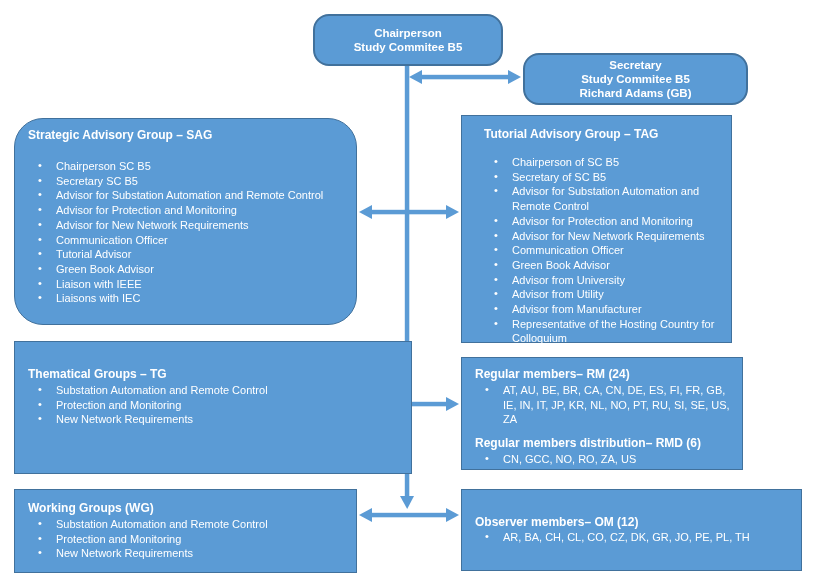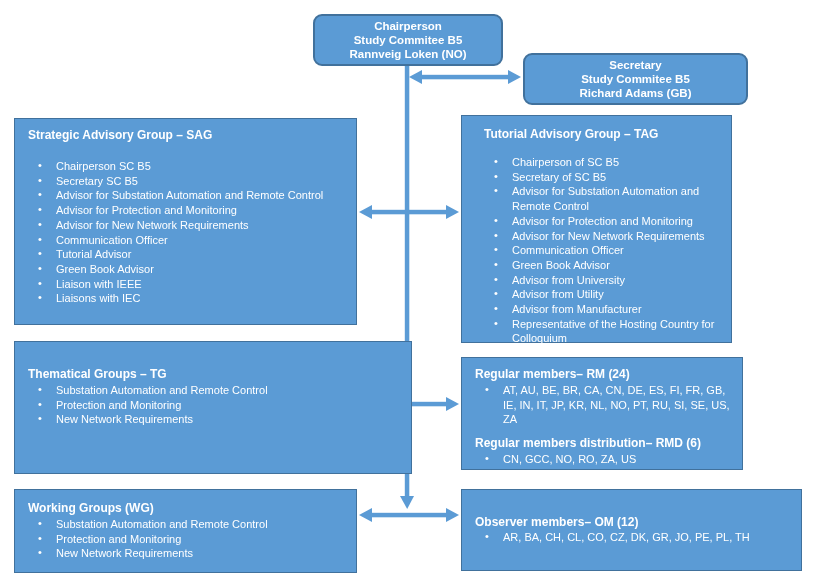--- a/index.html
+++ b/index.html
@@ -12,21 +12,21 @@
     overflow: hidden;
   }
   .box {
     position: absolute;
     background: #5B9BD5;
     border: 1.5px solid #41719C;
     color: #ffffff;
     box-sizing: border-box;
   }
   .rounded {
-    border-radius: 9px;
+    border-radius: 16px;
     border-width: 2px;
     display: flex;
     flex-direction: column;
     justify-content: center;
     text-align: center;
     font-weight: bold;
     font-size: 11.5px;
     line-height: 14px;
   }
   .box-title {
@@ -45,21 +45,21 @@
   ul.bullets li::before {
     content: "\2022";
     position: absolute;
     left: 10px;
     top: -1px;
     font-size: 11px;
   }
   
   #box-chair { left: 313px; top: 14px;  width: 190px; height: 52px; }
   #box-sec   { left: 523px; top: 53px;  width: 225px; height: 52px; }
-  #box-sag   { left: 14px;  top: 118px; width: 343px; height: 207px; padding: 9px 8px 0 13px; }
+  #box-sag   { left: 14px;  top: 118px; width: 343px; height: 207px; padding: 9px 8px 0 13px; border-radius: 29px; }
   #box-tag   { left: 461px; top: 115px; width: 271px; height: 228px; padding: 11px 6px 0 22px; }
   #box-tg    { left: 14px;  top: 341px; width: 398px; height: 133px; padding: 25px 8px 0 13px; }
   #box-rm    { left: 461px; top: 357px; width: 282px; height: 113px; padding: 9px 6px 0 13px; }
   #box-wg    { left: 14px;  top: 489px; width: 343px; height: 84px;  padding: 11px 8px 0 13px; }
   #box-om    { left: 461px; top: 489px; width: 341px; height: 82px;  padding: 25px 6px 16px 13px; }
   #box-sag .box-title { margin-bottom: 16px; }
   #box-tag .box-title { margin-bottom: 13px; }
   #box-tg  .box-title, #box-wg .box-title { margin-bottom: 1px; }
   #box-rm .box-title  { margin-bottom: 1px; }
   #box-rm .section-2  { margin-top: 9px; }
@@ -99,21 +99,20 @@
       <rect x="370" y="512.8" width="78" height="4.5"></rect>
       <polygon points="359,515 372,508 372,522"></polygon>
       <polygon points="459,515 446,508 446,522"></polygon>
     </g>
   </svg>
 
   <div class="box rounded" id="box-chair">
     <div>
         <div>Chairperson</div>
         <div>Study Commitee B5</div>
-        <div>Rannveig Loken (NO)</div>
       </div>
   </div>
 
   <div class="box rounded" id="box-sec">
     <div>
         <div>Secretary</div>
         <div>Study Commitee B5</div>
         <div>Richard Adams (GB)</div>
       </div>
   </div>

